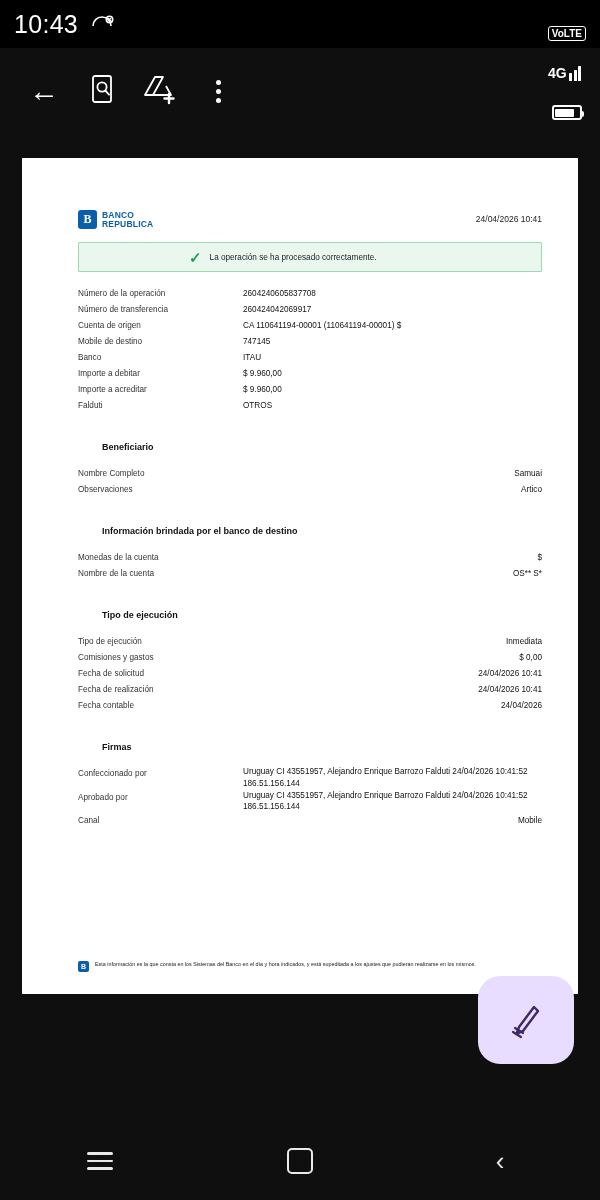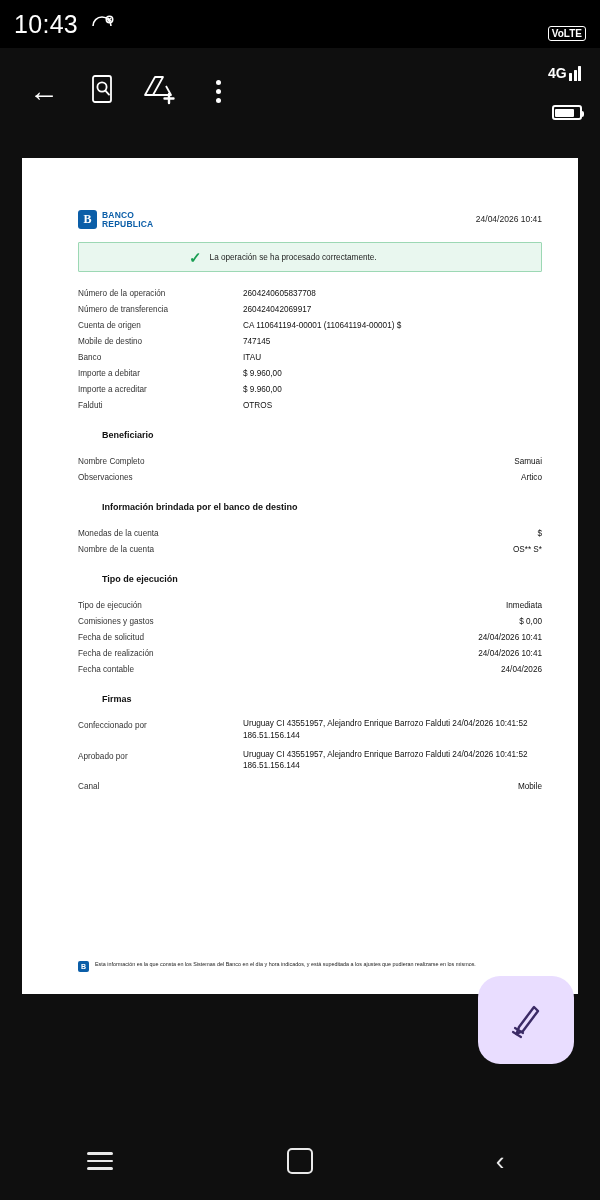--- a/index.html
+++ b/index.html
@@ -84,23 +84,23 @@
   }
   .check { color: #1a9e53; font-size: 15px; font-weight: 700; line-height: 1; }
   .alert-text { font-size: 8.2px; color: #1d1d1d; }
 
   .rows { margin-top: 14px; }
   .row { display: flex; font-size: 8.2px; line-height: 1.95; color: #1d1d1d; }
   .row .k { width: 165px; flex: none; color: #333; }
   .row .v { font-weight: 400; color: #111; }
   .row .v.multi { line-height: 1.45; }
 
-  .sec-title { font-size: 9px; font-weight: 700; margin-top: 16px; margin-bottom: 3px; color: #111; padding-left: 24px; }
+  .sec-title { font-size: 9px; font-weight: 700; margin-top: 28px; margin-bottom: 3px; color: #111; padding-left: 24px; }
   .rows.tight .row { line-height: 1.95; justify-content: space-between; }
-  .row.spaced { margin-top: 7px; }
+  .row.spaced { }
 
   .doc-foot {
     position: absolute; left: 56px; right: 36px; bottom: 22px;
     display: flex; align-items: flex-start; gap: 6px;
   }
   .foot-mark {
     width: 11px; height: 11px; background: #0b5ea8; border-radius: 2px;
     display: flex; align-items: center; justify-content: center;
     color: #fff; font-size: 7px; font-weight: 700; flex: none;
   }

